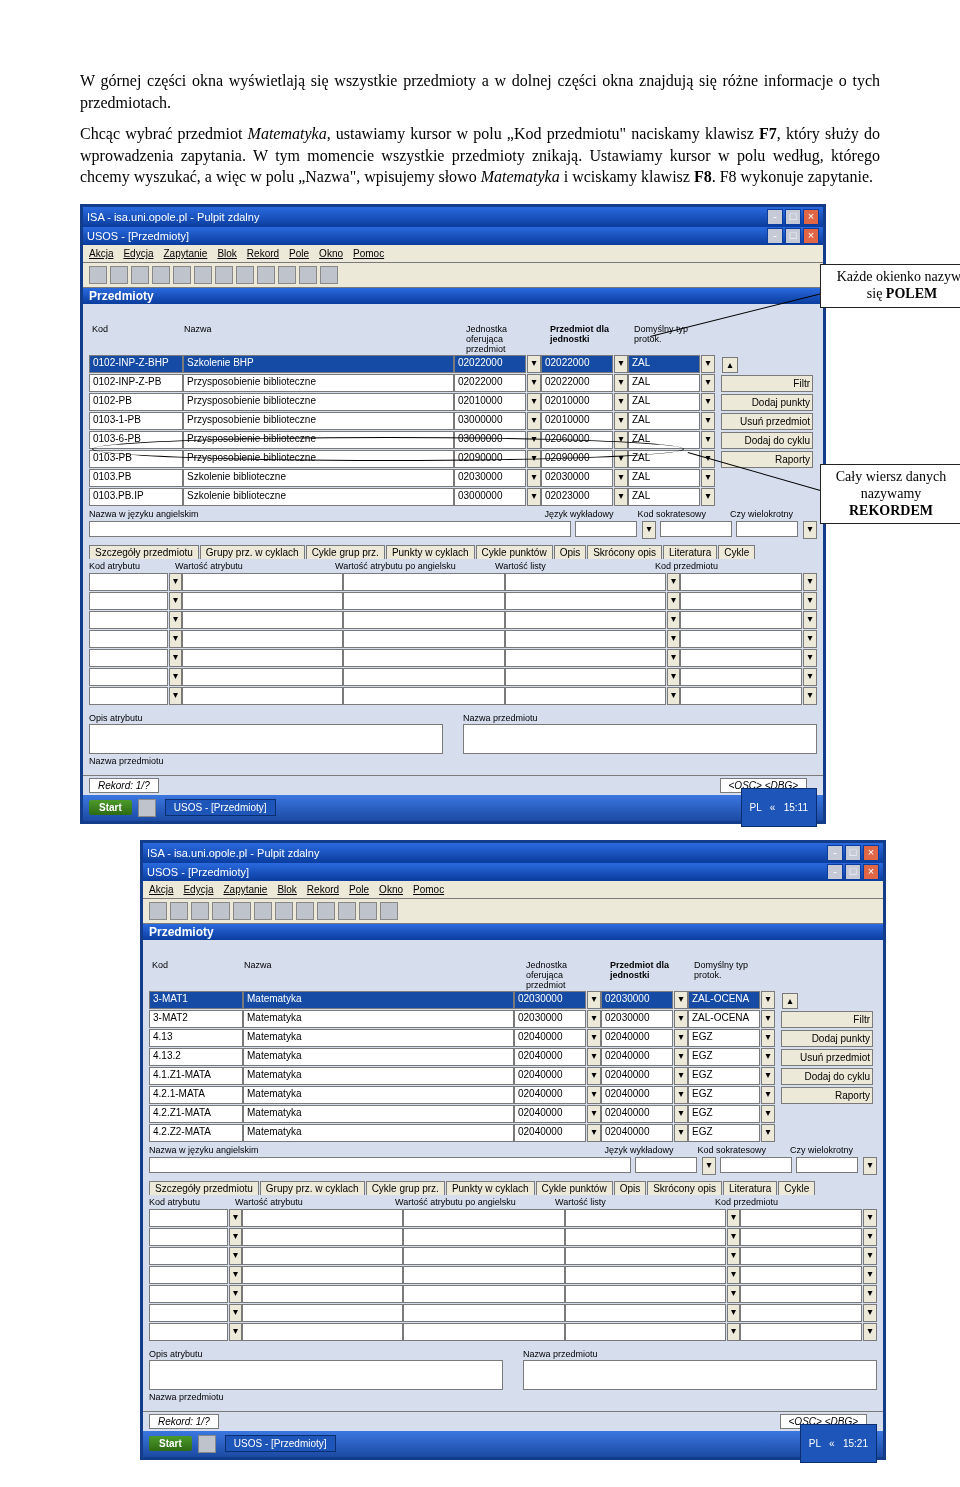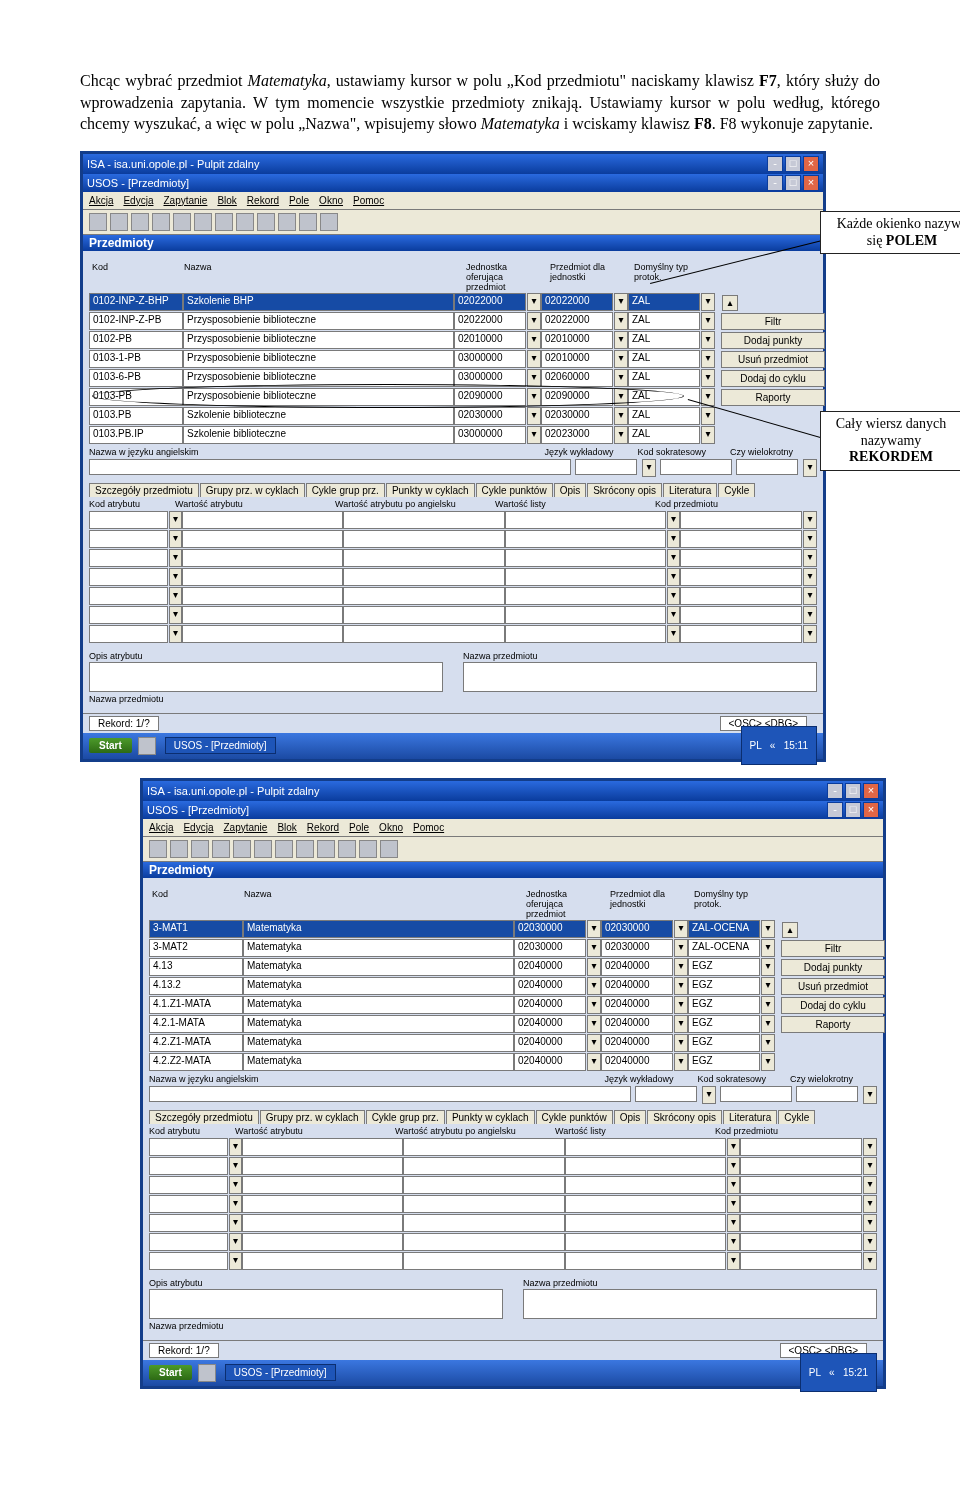--- a/index.html
+++ b/index.html
@@ -12,75 +12,76 @@
   .title-inner { height: 18px; background: linear-gradient(#2a6adf,#0a3c9d); color: #fff; display: flex; align-items: center; justify-content: space-between; font-size: 11px; padding: 0 4px; }
   .winbtns span { display: inline-block; width: 14px; height: 14px; background: #c6c9d6; border: 1px solid #0a3c9d; margin-left: 2px; text-align: center; line-height: 12px; }
   .winbtns .cl { background: #e16646; color: #fff; }
   .menu-bar { background: #ece9d8; padding: 3px 6px; border-bottom: 1px solid #7a7a7a; }
   .menu-bar span { margin-right: 10px; text-decoration: underline; }
   .tool-bar { background: #ece9d8; padding: 3px 6px; border-bottom: 1px solid #7a7a7a; height: 18px; }
   .icon-btn { display: inline-block; width: 16px; height: 16px; background: #bfc3cc; border: 1px solid #888; margin-right: 3px; vertical-align: top; }
   .heading-bar { background: linear-gradient(#2a6adf,#0a3c9d); color: #fff; font-weight: bold; font-size: 12px; padding: 1px 6px; }
   .body-area { background: #d6deee; padding: 4px 6px 8px 6px; }
 
-  .grid-head { display: flex; font-size: 9px; color: #000; margin-top: 6px; }
+  .grid-head { display: flex; font-size: 9px; color: #000; margin-top: 15px; }
   .col { padding: 1px 3px; }
   .c-kod { width: 86px; } .c-nazwa { flex: 1 1 180px; }
-  .c-j { width: 78px; } .c-p { width: 78px; } .c-d { width: 78px; }
+  .c-j { width: 78px; } .c-p { width: 78px; font-weight: bold; } .c-d { width: 78px; }
   .c-side { width: 96px; display: flex; flex-direction: column; gap: 2px; padding: 2px 0 0 6px; }
 
   .grid-wrap { display: flex; }
   .grid-left { flex: 1; }
   .row { display: flex; margin-bottom: 1px; }
   .cell { background: #fff; border: 1px solid #7a7a7a; height: 14px; padding: 1px 3px; overflow: hidden; white-space: nowrap; }
   .dark { background: #164ba5; color: #fff; }
   .lov { width: 12px; height: 16px; background: #ece9d8; border: 1px solid #7a7a7a; margin-left: 1px; text-align: center; line-height: 14px; }
   .row .c-kod { width: 86px; }
   .row .c-nazwa { flex: 1 1 180px; }
   .row .sm { width: 64px; }
 
-  .btn { background: #ece9d8; border: 1px solid #7a7a7a; text-align: center; padding: 2px 8px; font-size: 10px; width: 86px; }
+  .btn { background: #ece9d8; border: 1px solid #7a7a7a; text-align: right; padding: 2px 2px; font-size: 10px; width: 86px; }
 
   .mid-labels { display: flex; font-size: 9px; padding: 2px 0; }
   .mid-labels div { margin-right: 24px; }
 
   .tabs { display: flex; background: #d6deee; font-size: 10px; }
   .tab { background: #ece9d8; border: 1px solid #7a7a7a; padding: 1px 5px; margin-right: 1px; border-bottom: none; }
 
   .lower-head { display: flex; font-size: 9px; padding: 2px 0; }
   .lower-head div { flex: none; }
   .lh1 { width: 86px; } .lh2 { width: 160px; } .lh3 { width: 160px; } .lh4 { width: 160px; } .lh5 { width: 120px; }
 
   .low-row { display: flex; margin-bottom: 1px; }
   .low-row .cell { background: #fff; }
   .low-row .lc1 { width: 72px; }
   .low-row .lc2 { width: 156px; } .low-row .lc3 { width: 156px; }
   .low-row .lc4 { width: 156px; } .low-row .lc5 { width: 116px; }
 
-  .status-row { display: flex; align-items: center; background: #d6deee; padding: 2px 6px; font-size: 10px; border-top: 1px solid #7a7a7a; }
+  .status-row { display: flex; align-items: center; background: #d6deee; padding: 2px 6px; font-size: 10px; border-top: 1px solid #7a7a7a; font-style: italic; }
   .status-row .sbox { background: #fff; border: 1px solid #7a7a7a; padding: 1px 8px; margin-right: 10px; }
   .taskbar { background: linear-gradient(#3b77e0,#1b4aa3); color: #fff; display: flex; align-items: center; padding: 2px 6px; font-size: 10px; justify-content: space-between; height: 22px; }
   .start { background: linear-gradient(#4c9a2a,#2d6a14); padding: 2px 10px; border-radius: 2px; font-weight: bold; }
   .task-app { background: #1e55b8; padding: 2px 8px; margin-left: 6px; border: 1px solid #0b2e70; }
   .task-right { background: #1e55b8; padding: 13px 8px; border: 1px solid #0b2e70; }
 
   .callout { position: absolute; background: #fff; border: 1px solid #222; padding: 4px 6px; font-family: "Times New Roman", serif; font-size: 14px; text-align: center; line-height: 1.2; }
   .callout-line { position: absolute; border-top: 1px solid #000; transform-origin: left top; }
 
   .oval { position: absolute; border: 1.5px solid #000; border-radius: 50%; background: transparent; }
 
   .between { margin: 32px 0 10px 0; }
 
   .empty-input { background: #fff; border: 1px solid #7a7a7a; height: 14px; }
   .label-small { font-size: 9px; padding: 2px 0 1px 0; }
 </style>
 </head>
 <body>
 
 <div class="page">
+  <p class="para">W górnej części okna wyświetlają się wszystkie przedmioty a w dolnej części okna znajdują się różne informacje o tych przedmiotach.</p>
   <p class="para">
     <span>Chcąc wybrać przedmiot </span><i>Matematyka</i><span>, ustawiamy kursor w polu „Kod przedmiotu" naciskamy klawisz </span><b>F7</b><span>, który służy do wprowadzenia zapytania. W tym momencie wszystkie przedmioty znikają. Ustawiamy kursor w polu według, którego chcemy wyszukać, a więc w polu „Nazwa", wpisujemy słowo </span><i>Matematyka</i><span> i wciskamy klawisz </span><b>F8</b><span>. F8 wykonuje zapytanie.</span>
   </p>
 
   <div class="shot-wrap" style="width:860px;">
     <div class="shot" id="shot1">
         <div class="title-outer">
           <span>ISA - isa.uni.opole.pl - Pulpit zdalny</span>
           <span class="winbtns"><span>-</span><span>□</span><span class="cl">×</span></span>
         </div>

